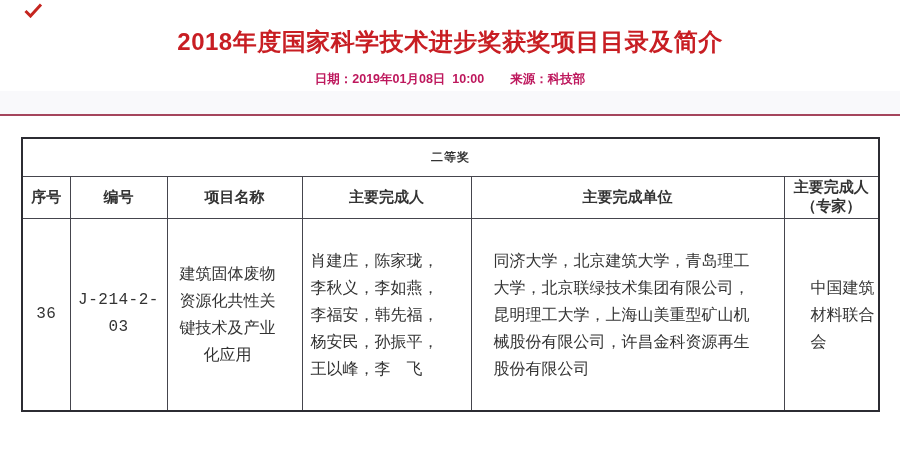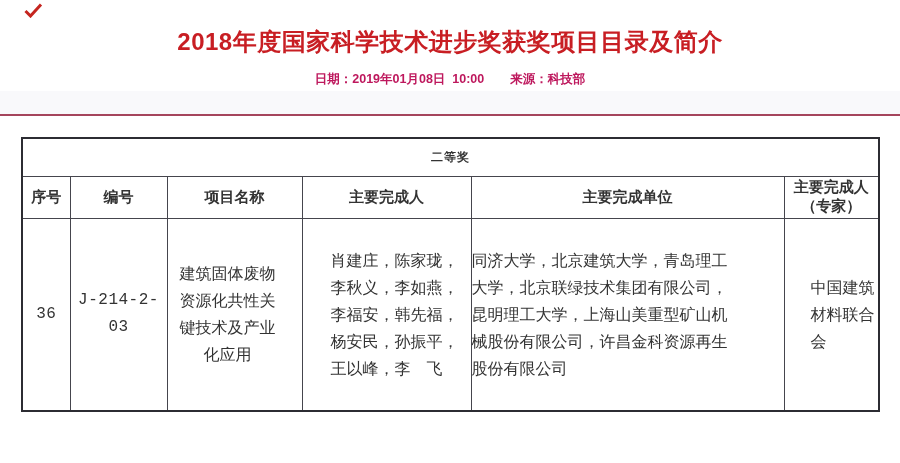--- a/index.html
+++ b/index.html
@@ -98,25 +98,26 @@
     font-size: 15px;
     letter-spacing: 0.5px;
   }
   .project-text {
     width: 98px;
     margin-left: 11px;
     text-align: center;
   }
   .completers-text {
     width: 131px;
-    margin-left: 28px;
+    margin-left: 8px;
     text-align: left;
   }
   .orgs-text {
     width: 266px;
+    margin-left: 22px;
     text-align: left;
   }
   .nominator-text {
     width: 66px;
     margin-left: 26px;
     text-align: left;
   }
 </style>
 </head>
 <body>

